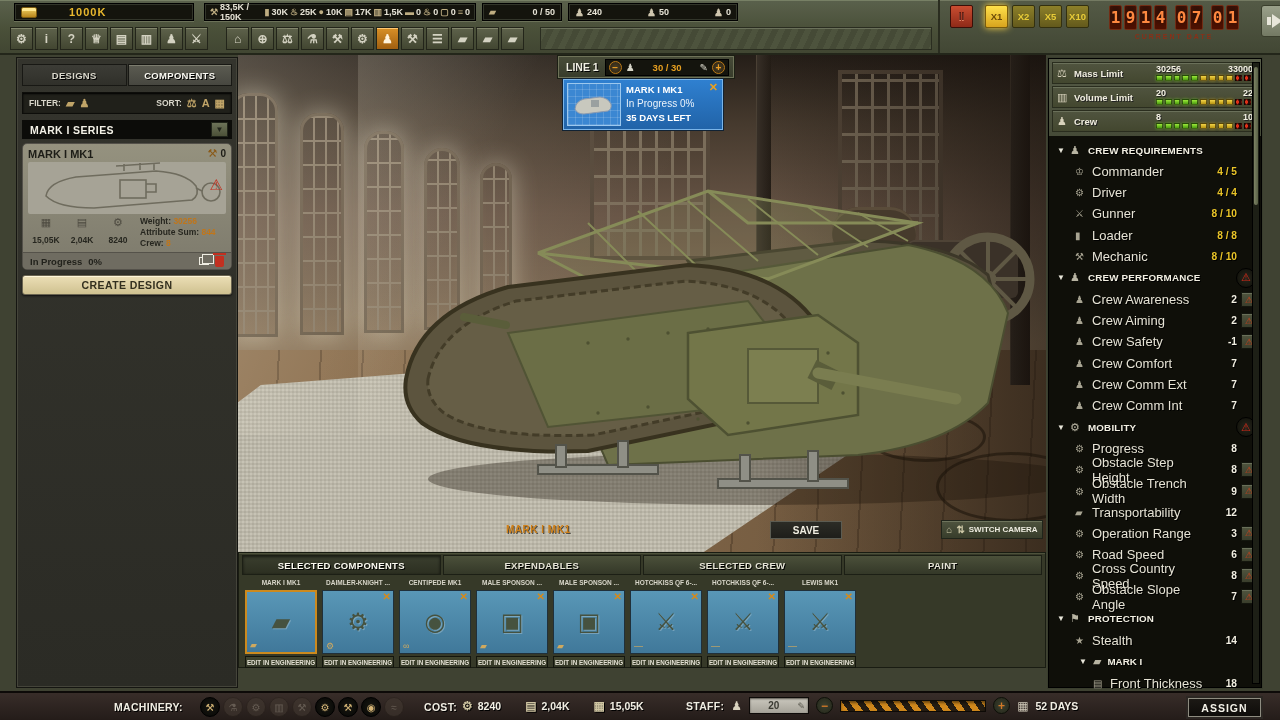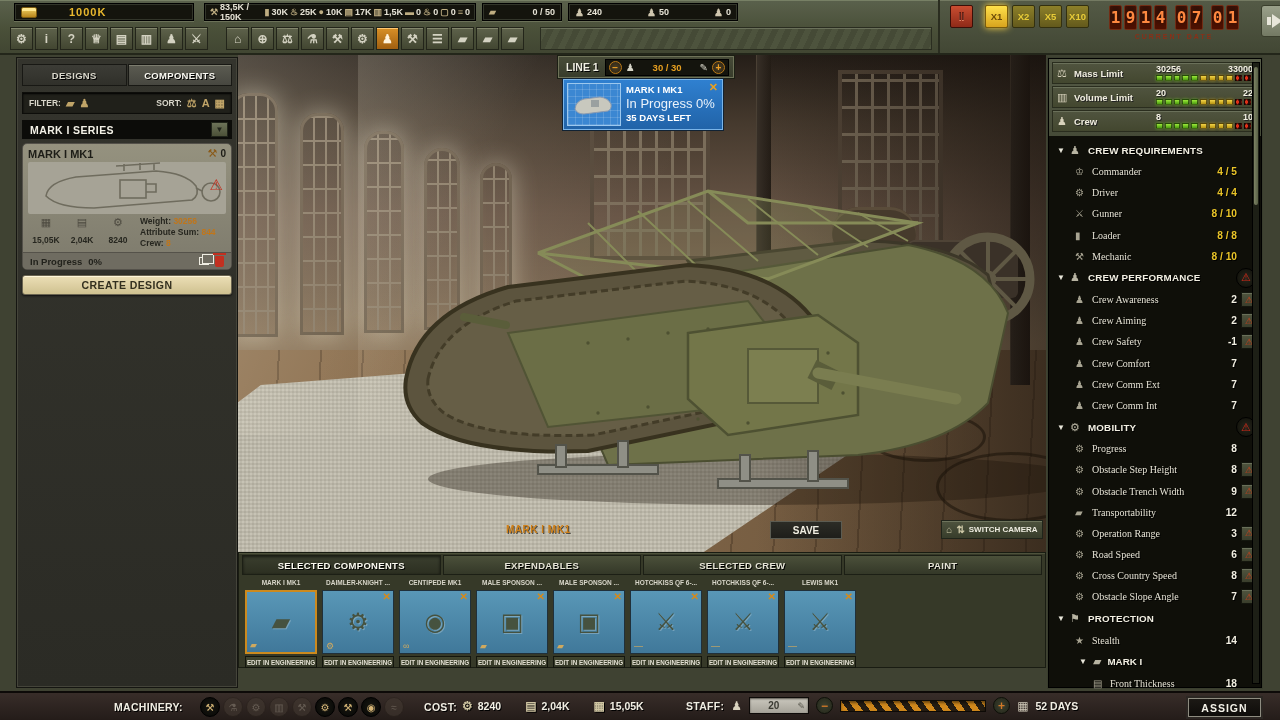--- a/index.html
+++ b/index.html
@@ -174,21 +174,21 @@
   .lw-edit { color:#d8d6c8; font-size:10px; cursor:pointer; }
   #line-tooltip { position:absolute; left:325px; top:24px; width:160px; height:51px;
     background:linear-gradient(#2f80d0,#2163a8); border:1px solid #7ab4e8; outline:1px solid #123;
     display:flex; z-index:5; }
   .tt-thumb { width:54px; height:43px; margin:3px; background:#3b87d2; border:1px solid #9cc8ee;
     background-image:repeating-linear-gradient(0deg,rgba(255,255,255,.14) 0 1px, transparent 1px 7px),
       repeating-linear-gradient(90deg,rgba(255,255,255,.14) 0 1px, transparent 1px 7px);
     display:flex; align-items:center; justify-content:center; }
   .tt-text { padding:3px 2px 0 2px; color:#fff; line-height:14px; }
   .tt-name { font-size:9.5px; font-weight:bold; }
-  .tt-prog { font-size:13px; color:#eaf2fa; }
+  .tt-prog { font-size:10px; color:#eaf2fa; }
   .tt-days { font-size:9.5px; font-weight:bold; }
   .tt-close { position:absolute; right:4px; top:1px; color:#e8a020; font-size:11px;
     font-weight:bold; cursor:pointer; }
 
   .scene-tank-label { position:absolute; left:268px; top:469px; color:#d08018; font-size:10px;
     font-weight:bold; letter-spacing:.5px; text-shadow:1px 1px 0 rgba(0,0,0,.6); z-index:4; }
   .save-btn { position:absolute; left:532px; top:466px; width:72px; height:18px;
     background:linear-gradient(#2c2c26,#1e1e1a); border:1px solid #5c5c52; color:#f0eee2;
     font-size:10px; font-weight:bold; display:flex; align-items:center; justify-content:center;
     cursor:pointer; z-index:4; }
@@ -243,21 +243,21 @@
   .rp-sec { height:22px; display:flex; align-items:center; padding-left:8px; }
   .rp-sec .tri { color:#e8e6da; font-size:8px; margin-right:5px; }
   .rp-sec .ic { color:#b8b4a2; font-size:11px; width:18px; }
   .rp-sec .t { color:#f2efe2; font-size:9.8px; font-weight:bold; letter-spacing:.2px;
     text-shadow:1px 1px 0 #000; }
   .sec-warn { margin-left:auto; margin-right:5px; width:20px; height:20px; border-radius:50%;
     background:radial-gradient(#26261c,#0e0e08); border:1px solid #000; display:flex;
     align-items:center; justify-content:center; color:#d42818; font-size:11px; }
   .rp-row { height:21.2px; display:flex; align-items:center; padding-left:26px; }
   .rp-row .ic { width:17px; color:#a8a492; font-size:10px; }
-  .rp-row .lbl { flex:1; color:#e6e3d5; font-size:10px; text-shadow:1px 1px 0 #000;font-family:Liberation Serif, serif; }
+  .rp-row .lbl { flex:1; color:#e6e3d5; font-size:13px; text-shadow:1px 1px 0 #000; }
   .rp-row .val { width:34px; text-align:right; color:#f2efe2; font-size:10.2px; font-weight:bold;
     text-shadow:1px 1px 0 #000; }
   .rp-row .val.yellow { color:#e9c428; }
   .warn-slot { width:24px; display:flex; justify-content:center; }
   .warn-btn { width:17px; height:15px; background:linear-gradient(#50543e,#3a3e2c);
     border:1px solid #14160e; box-shadow:inset 0 1px 0 #6a705a; color:#d84018; font-size:9px;
     display:flex; align-items:center; justify-content:center; cursor:pointer; }
   .rp-row.indent2 { padding-left:44px; }
   .rp-subsec { height:22px; display:flex; align-items:center; padding-left:30px; }
   .rp-subsec .tri { color:#e8e6da; font-size:8px; margin-right:6px; }

